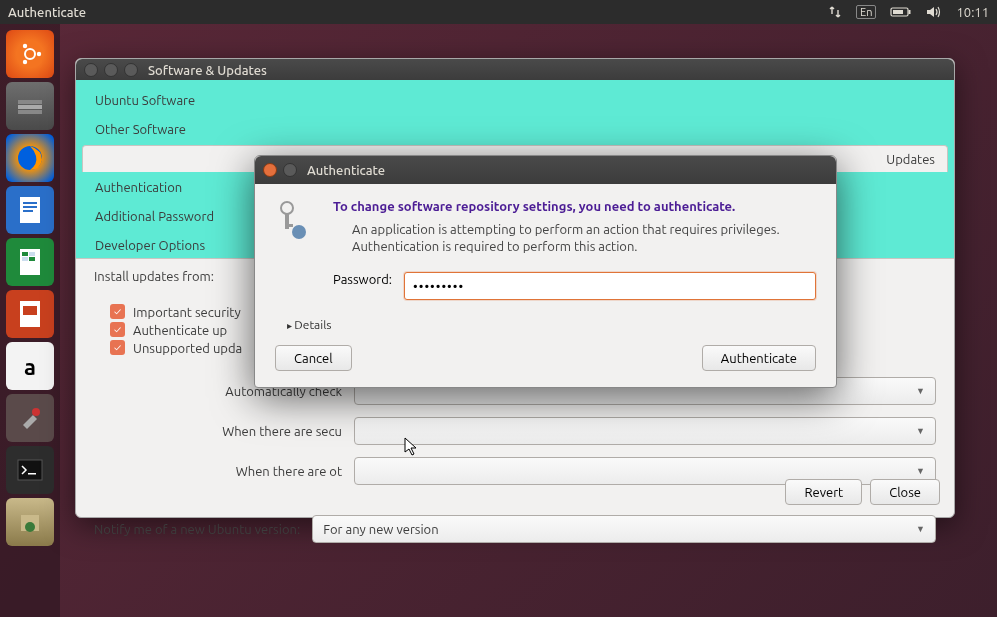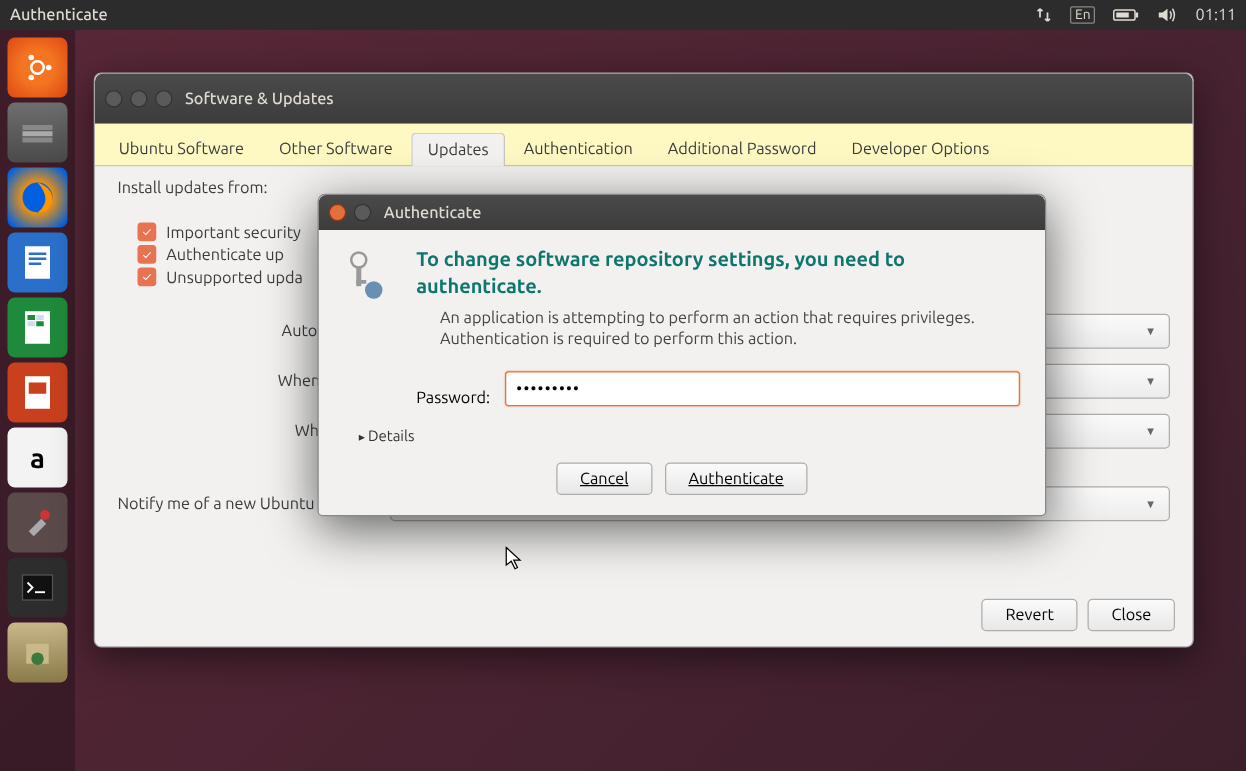--- a/index.html
+++ b/index.html
@@ -20,25 +20,25 @@
 .li-writer { background: #2a6fc9; }
 .li-calc { background: #1f8a3b; }
 .li-impress { background: #c8401e; }
 .li-amazon { background: #f3f3f3; color:#000; font-weight:bold; font-size:22px; }
 .li-settings { background: #5a4a4a; }
 .li-terminal { background: #2d2d2d; }
 .li-nautilus { background: linear-gradient(#c9b98a,#8a7a4a); }
 
 
 .window-bg { position: absolute; left: 75px; top: 58px; width: 880px; height: 460px; background: #f2f1f0; border: 1px solid #a8a8a8; border-radius: 6px; box-shadow: 0 8px 30px rgba(0,0,0,0.5); }
-.window-titlebar { height: 40px; background: linear-gradient(#4a4a4a,#3c3c3c); border-radius: 6px 6px 0 0; display: flex; align-items: center; padding: 0 8px; gap: 6px; }
+.window-titlebar { height: 21px; background: linear-gradient(#4a4a4a,#3c3c3c); border-radius: 6px 6px 0 0; display: flex; align-items: center; padding: 0 8px; gap: 6px; }
 .win-btn { width: 14px; height: 14px; border-radius: 50%; background: #5a5a5a; border:1px solid #333; }
 .win-title { color: #dfdbd2; font-size: 13px; margin-left: 4px; font-weight: 500; }
 
-.tabs { display: flex; border-bottom: 1px solid #c9c5c1; padding: 6px 6px 0 6px; gap: 2px; background:#fef9c3; }
+.tabs { display: flex; border-bottom: 1px solid #c9c5c1; padding: 6px 6px 0 6px; gap: 2px; background:#5eead4;flex-direction:column; }
 .tab { padding: 6px 12px; font-size: 13px; color: #3c3c3c; border: 1px solid transparent; border-bottom: none; border-radius: 4px 4px 0 0; cursor: pointer; }
 .tab.active { background: #f2f1f0; border-color: #c9c5c1; position: relative; top: 1px; text-align: right; }
 
 .window-body { padding: 10px 18px; font-size: 13px; color: #3c3c3c; }
 .section-label { margin-bottom: 21px; }
 .checkbox-row { display: flex; align-items: center; gap: 8px; margin: 3px 0 3px 16px; }
 .cb { width: 15px; height: 15px; background: #e87352; border-radius: 3px; display:inline-flex; align-items:center; justify-content:center; color:#fff; font-size:10px; }
 
 .form-grid { margin-top: 22px; display: grid; grid-template-columns: 260px 1fr; row-gap: 12px; align-items: center; }
 .form-grid label { text-align: right; padding-right: 12px; }
@@ -51,28 +51,28 @@
 .window-footer { position: absolute; bottom: 12px; right: 14px; display: flex; gap: 8px; }
 .gbtn { padding: 5px 18px; border: 1px solid #b0aca8; border-radius: 4px; background: linear-gradient(#fafafa,#e8e8e8); font-size: 13px; cursor: pointer; }
 
 
 .auth-dialog { position: absolute; left: 254px; top: 155px; width: 583px; background: #f2f1f0; border: 1px solid #888; border-radius: 6px 6px 4px 4px; box-shadow: 0 10px 40px rgba(0,0,0,0.6); }
 .auth-titlebar { height: 28px; background: linear-gradient(#4a4a4a,#3c3c3c); border-radius: 6px 6px 0 0; display: flex; align-items: center; padding: 0 8px; gap: 6px; }
 .auth-titlebar .close-btn { width: 14px; height: 14px; border-radius: 50%; background: #e46f3c; border:1px solid #8a3a12; }
 .auth-titlebar .min-btn { width: 14px; height: 14px; border-radius: 50%; background: #5a5a5a; border:1px solid #333; }
 .auth-body { padding: 14px 20px 14px 16px; display: grid; grid-template-columns: 48px 1fr; column-gap: 14px; }
 .auth-icon { width: 44px; height: 44px; display:flex; align-items:center; justify-content:center; font-size: 30px; color:#888; }
-.auth-head { font-size: 16px; font-weight: bold; color: #0f766e; line-height: 1.3; }
+.auth-head { font-size: 13px; font-weight: bold; color: #4c1d95; line-height: 1.3; }
 .auth-desc { font-size: 13px; color: #444; margin-top: 6px; line-height: 1.35; margin-left: 19px; }
-.auth-pw-row { grid-column: 2; display: flex; align-items: flex-end; gap: 12px; margin-top: 16px; }
+.auth-pw-row { grid-column: 2; display: flex; align-items: flex-start; gap: 12px; margin-top: 16px; }
 .auth-pw-row label { font-size: 13px; }
 .auth-pw-row input { flex: 1; height: 28px; border: 1px solid #e07438; border-radius: 3px; padding: 0 8px; font-size: 13px; outline: none; box-shadow: 0 0 0 1px rgba(224,116,56,0.2); letter-spacing: 1px; }
 .details-row { padding: 4px 20px 0 32px; font-size: 12px; color: #333; cursor: pointer; }
 .details-row::before { content: "▸ "; font-size: 10px; }
-.auth-footer { display: flex; justify-content: center; gap: 10px; padding: 14px 20px 16px; text-decoration: underline; }
+.auth-footer { display: flex; justify-content: space-between; gap: 10px; padding: 14px 20px 16px; }
 
 
 .cursor { position: absolute; left: 404px; top: 437px; font-size: 16px; color: #000; pointer-events: none; }
 svg { display: block; }
 </style>
 </head>
 <body>
 
 <div class="menubar">
   <div class="menubar-left">Authenticate</div>
@@ -89,21 +89,21 @@
           <rect x="18.5" y="4" width="2" height="4" fill="#dfdbd2"></rect>
           <rect x="3" y="4" width="10" height="4" fill="#dfdbd2"></rect>
         </svg>
     </span>
     <span class="ind">
       <svg width="16" height="14" viewBox="0 0 16 14">
           <path d="M1 5 L4 5 L8 2 L8 12 L4 9 L1 9 Z" fill="#dfdbd2"></path>
           <path d="M10 4 Q12 7 10 10 M12 2 Q15 7 12 12" stroke="#dfdbd2" stroke-width="1.2" fill="none"></path>
         </svg>
     </span>
-    <span class="ind">01:11</span>
+    <span class="ind">10:11</span>
   </div>
 </div>
 
 <div class="launcher">
   <div class="launcher-item li-ubuntu">
       <svg width="26" height="26" viewBox="0 0 26 26">
         <circle cx="13" cy="13" r="5" fill="none" stroke="#fff" stroke-width="2"></circle>
         <circle cx="22" cy="13" r="2.2" fill="#fff"></circle>
         <circle cx="8" cy="5" r="2.2" fill="#fff"></circle>
         <circle cx="8" cy="21" r="2.2" fill="#fff"></circle>

